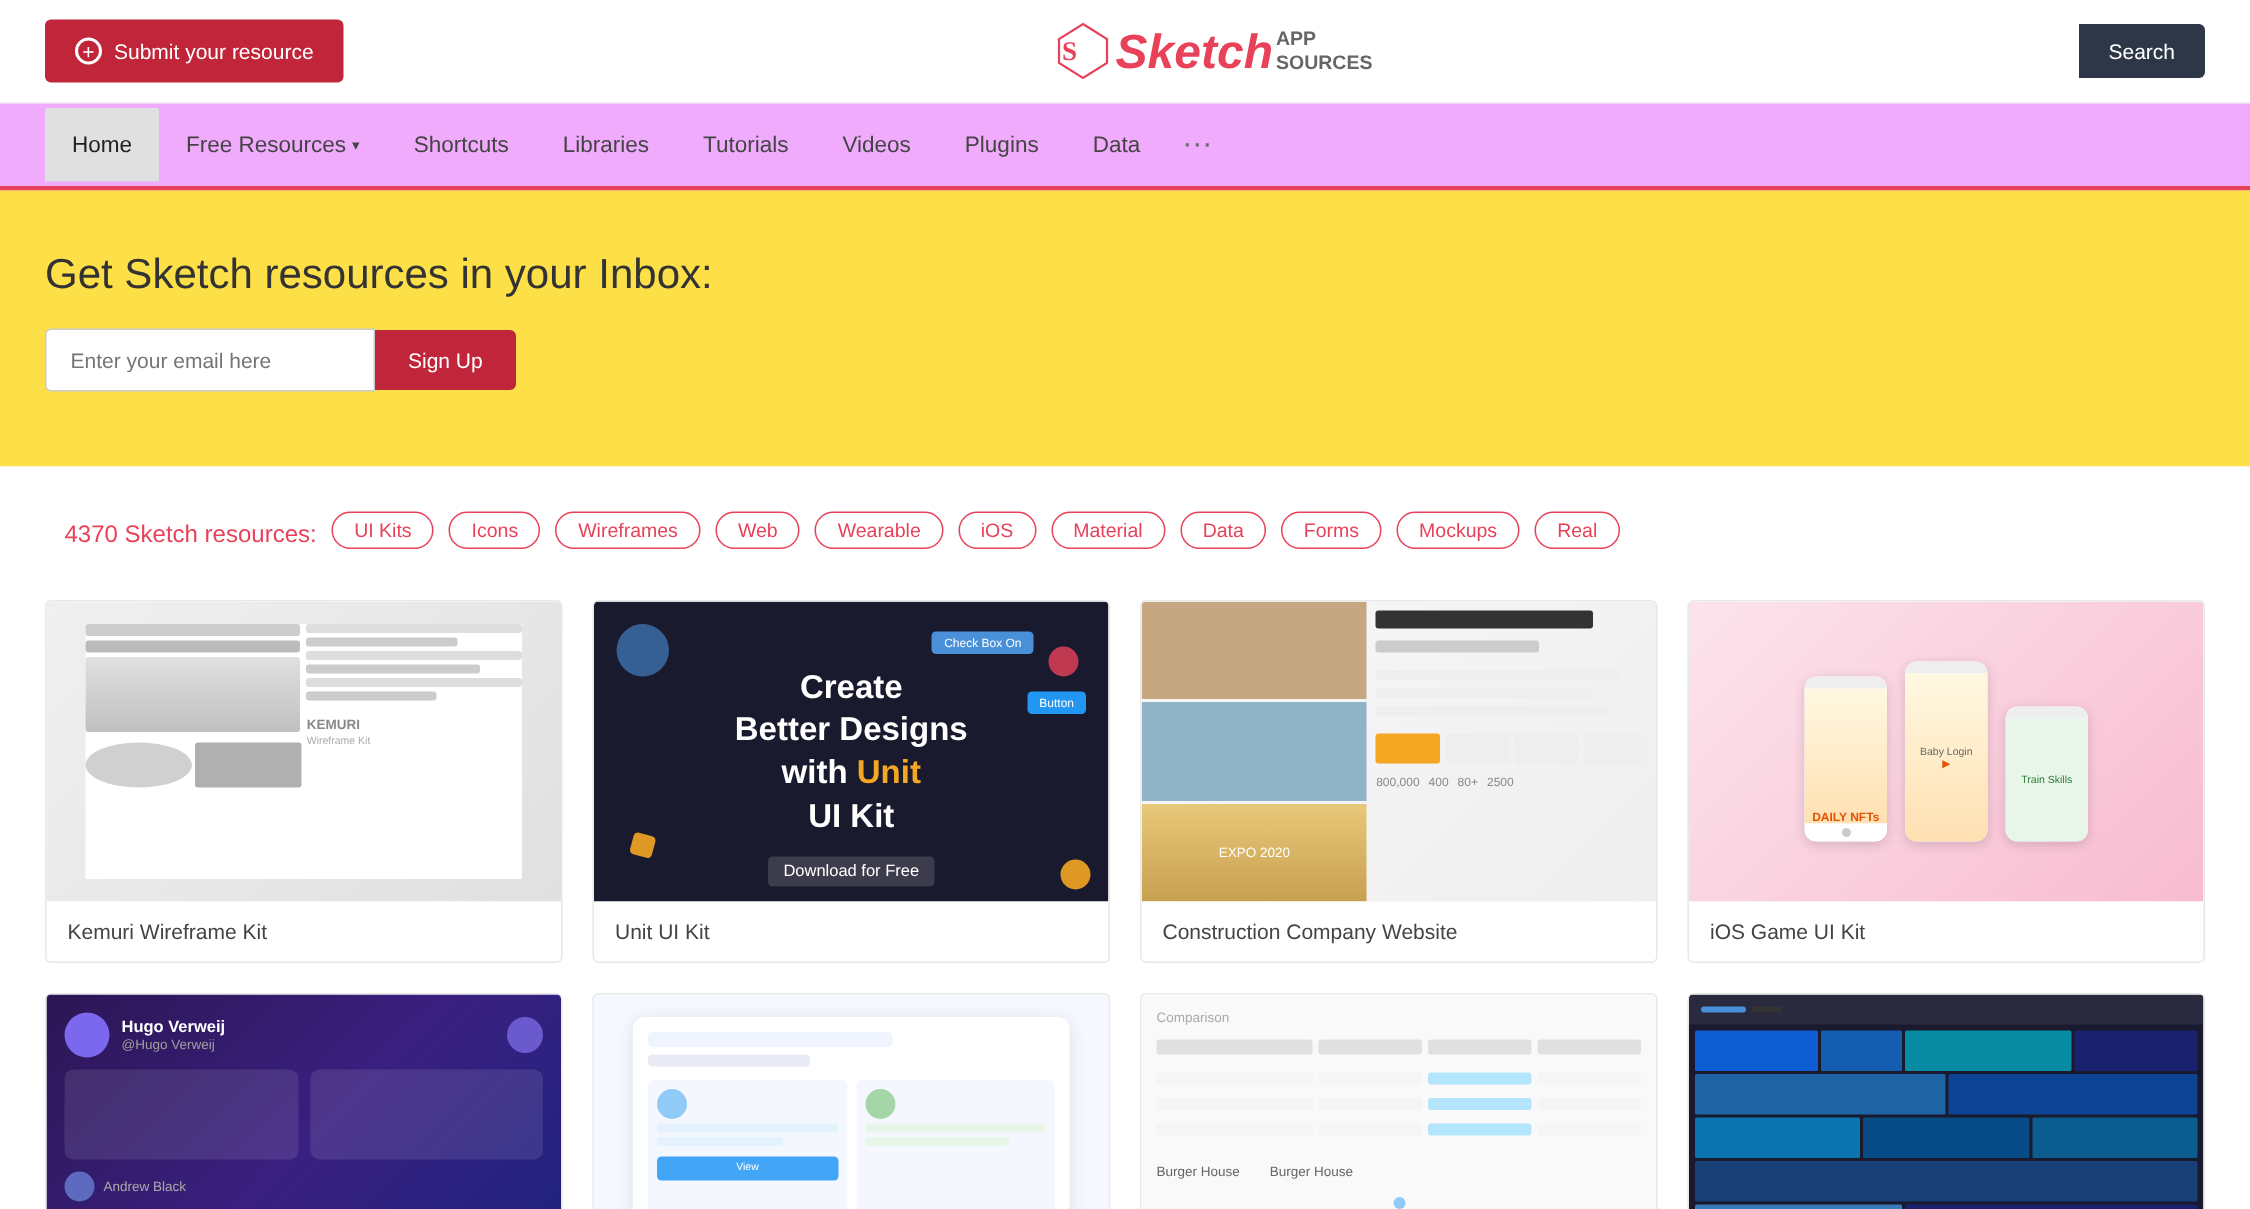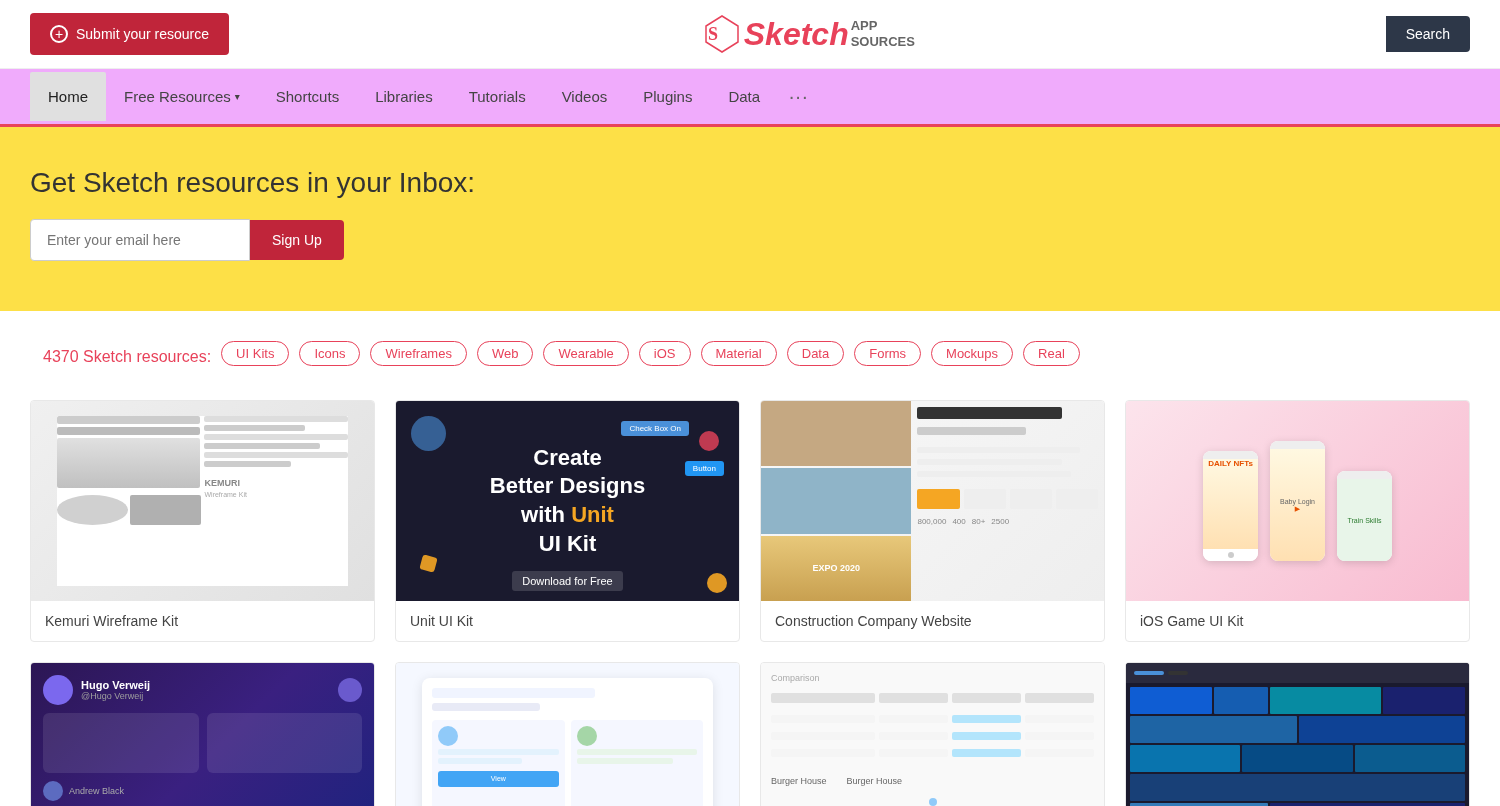--- a/index.html
+++ b/index.html
@@ -302,21 +302,21 @@
       border-radius: 8px;
       box-shadow: 0 2px 8px rgba(0,0,0,0.15);
       display: flex;
       flex-direction: column;
       overflow: hidden;
     }
     .phone-screen {
       flex: 1;
       background: linear-gradient(180deg, #fff8e1 0%, #ffe0b2 100%);
       display: flex;
-      align-items: flex-start;
+      align-items: flex-end;
       justify-content: center;
     }
     .img-white-ui {
       background: #f5f8ff;
       width: 100%; height: 100%;
       display: flex; align-items: center; justify-content: center;
       padding: 10px;
     }
 
     .img-comparison {
@@ -457,21 +457,21 @@
     <div class="card-title">Unit UI Kit</div>
   </div>
 
   <div class="card">
     <div class="card-img">
       <div class="img-construction">
         <div class="construction-left">
           <div class="construction-block img1" style="min-height:60px;"></div>
           <div class="construction-block img2" style="min-height:60px;"></div>
           <div class="construction-block img3" style="min-height:60px; display:flex;align-items:center;justify-content:center;">
-            <span style="color:#fff;font-size:9px;font-weight:bold;">EXPO 2020</span>
+            <span style="color:#fff;font-size:9px;font-weight:normal;">EXPO 2020</span>
           </div>
         </div>
         <div class="construction-right">
           <div style="height:12px;background:#333;width:80%;border-radius:2px;margin-bottom:4px;"></div>
           <div style="height:8px;background:#ccc;width:60%;border-radius:2px;margin-bottom:8px;"></div>
           <div style="height:6px;background:#eee;width:90%;border-radius:2px;margin-bottom:2px;"></div>
           <div style="height:6px;background:#eee;width:80%;border-radius:2px;margin-bottom:2px;"></div>
           <div style="height:6px;background:#eee;width:85%;border-radius:2px;margin-bottom:8px;"></div>
           <div class="constr-stat">
             <div class="constr-stat-item" style="background:#f5a623;"></div>

